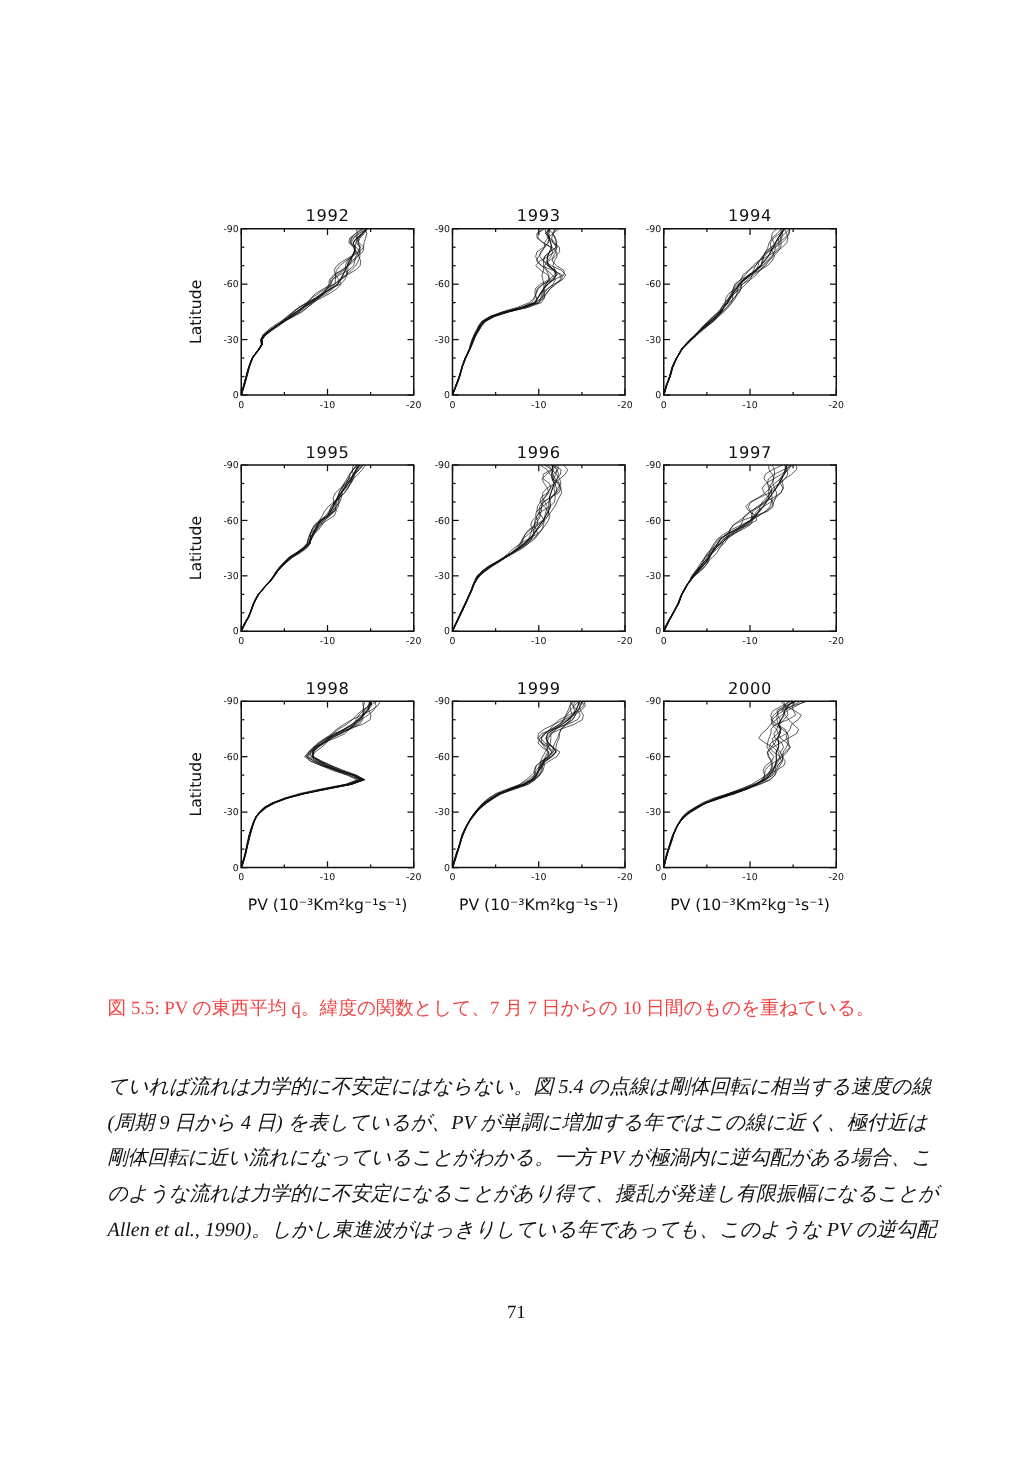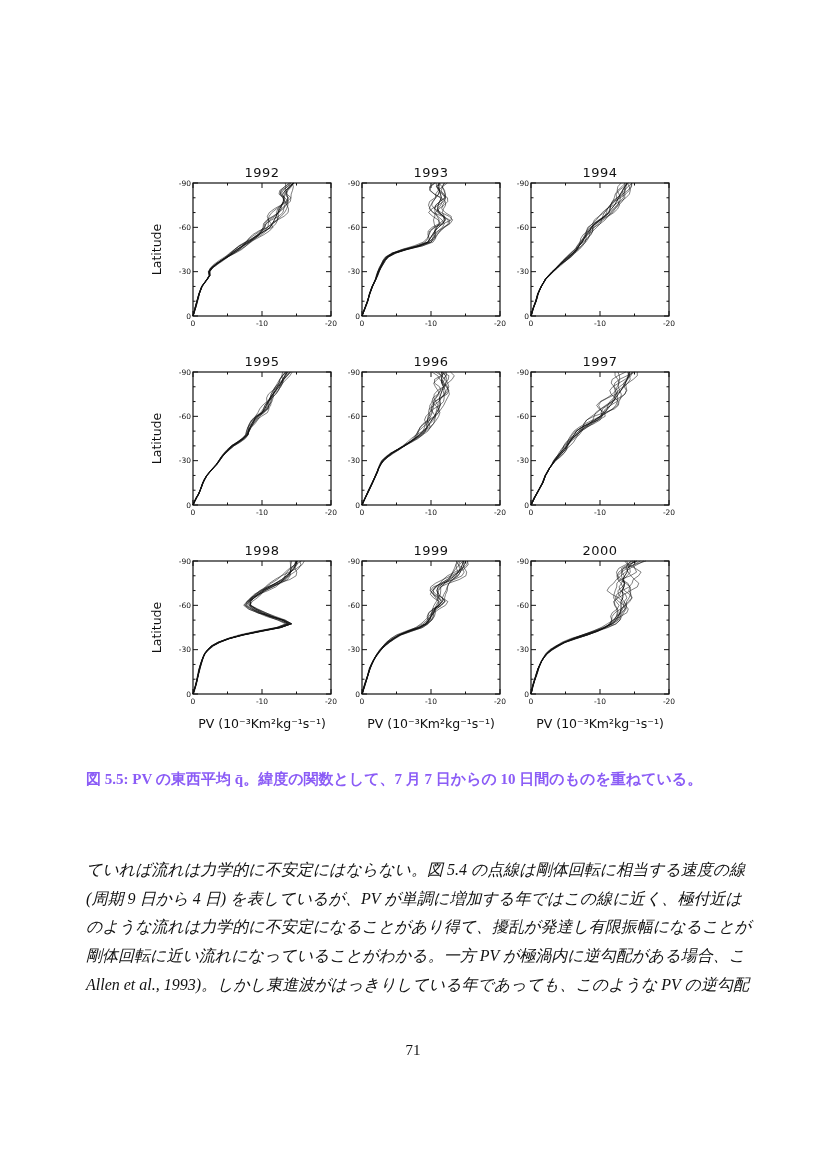--- a/index.html
+++ b/index.html
@@ -6,23 +6,23 @@
   .page{
     position:relative;
     width:826px;height:1169px;
     background:#ffffff;
     margin:0 auto;
     overflow:hidden;
     color:#111;
   }
   .figure-svg{position:absolute;left:0;top:0;}
   .caption{
-    position:absolute;left:86px;top:768px;width:660px;
+    position:absolute;left:86px;top:796px;width:660px;
     font-family:"Liberation Serif","DejaVu Serif",serif;
-    font-size:15px;line-height:22px;white-space:nowrap;color:#8b5cf6;font-weight:bold;
+    font-size:15px;line-height:22px;white-space:nowrap;color:#ef4444;
   }
   .body-text{
     position:absolute;left:86px;top:856px;width:656px;
     font-family:"Liberation Serif","DejaVu Serif",serif;
     font-size:16px;color:#111;font-style:italic;
   }
   .bline{
     line-height:28.7px;
     text-align:justify;
     text-align-last:justify;
@@ -553,20 +553,20 @@
       </g>
     </svg>
 
   <div class="caption">
     <span>図 5.5: PV の東西平均 q̄。緯度の関数として、7 月 7 日からの 10 日間のものを重ねている。</span>
   </div>
 
   <div class="body-text">
     <div class="bline">ていれば流れは力学的に不安定にはならない。図 5.4 の点線は剛体回転に相当する速度の線</div>
     <div class="bline">(周期 9 日から 4 日) を表しているが、PV が単調に増加する年ではこの線に近く、極付近は</div>
+    <div class="bline">剛体回転に近い流れになっていることがわかる。一方 PV が極渦内に逆勾配がある場合、こ</div>
     <div class="bline">のような流れは力学的に不安定になることがあり得て、擾乱が発達し有限振幅になることが</div>
-    <div class="bline">剛体回転に近い流れになっていることがわかる。一方 PV が極渦内に逆勾配がある場合、こ</div>
-    <div class="bline">Allen et al., 1993)。しかし東進波がはっきりしている年であっても、このような PV の逆勾配</div>
+    <div class="bline">Allen et al., 1990)。しかし東進波がはっきりしている年であっても、このような PV の逆勾配</div>
   </div>
 
   <div class="page-number">71</div>
 
 </div>
 
 </body></html>

